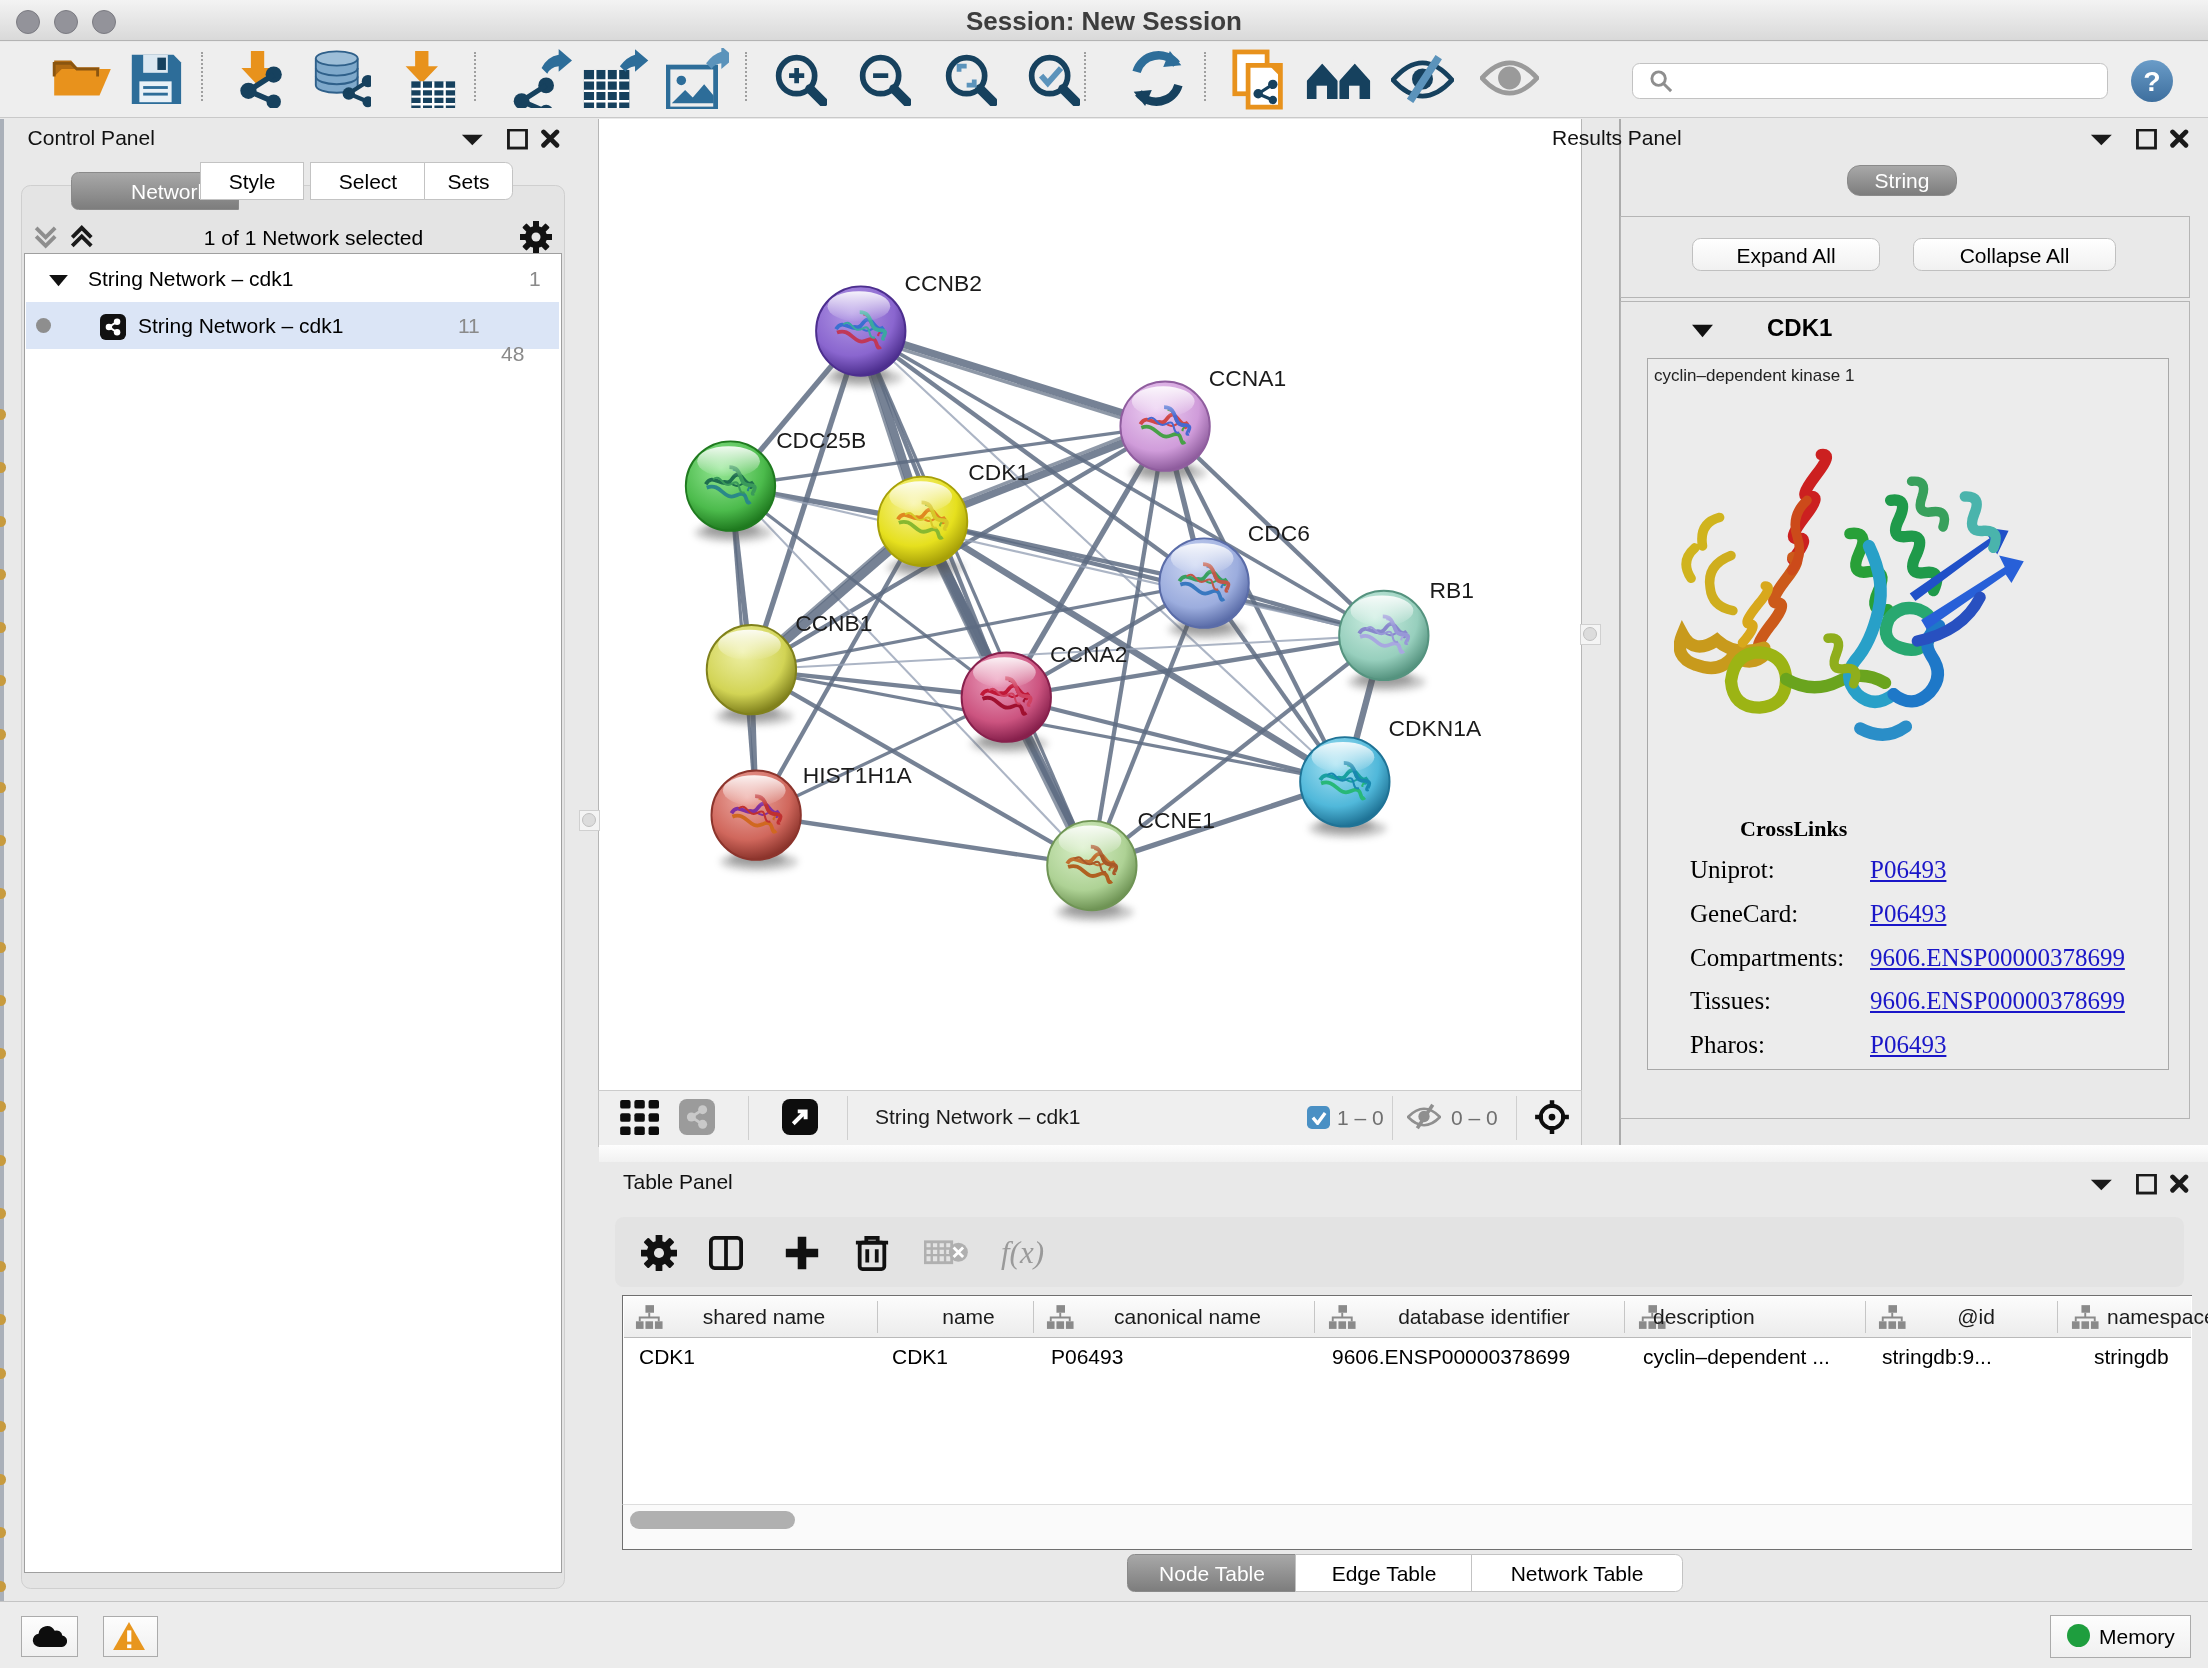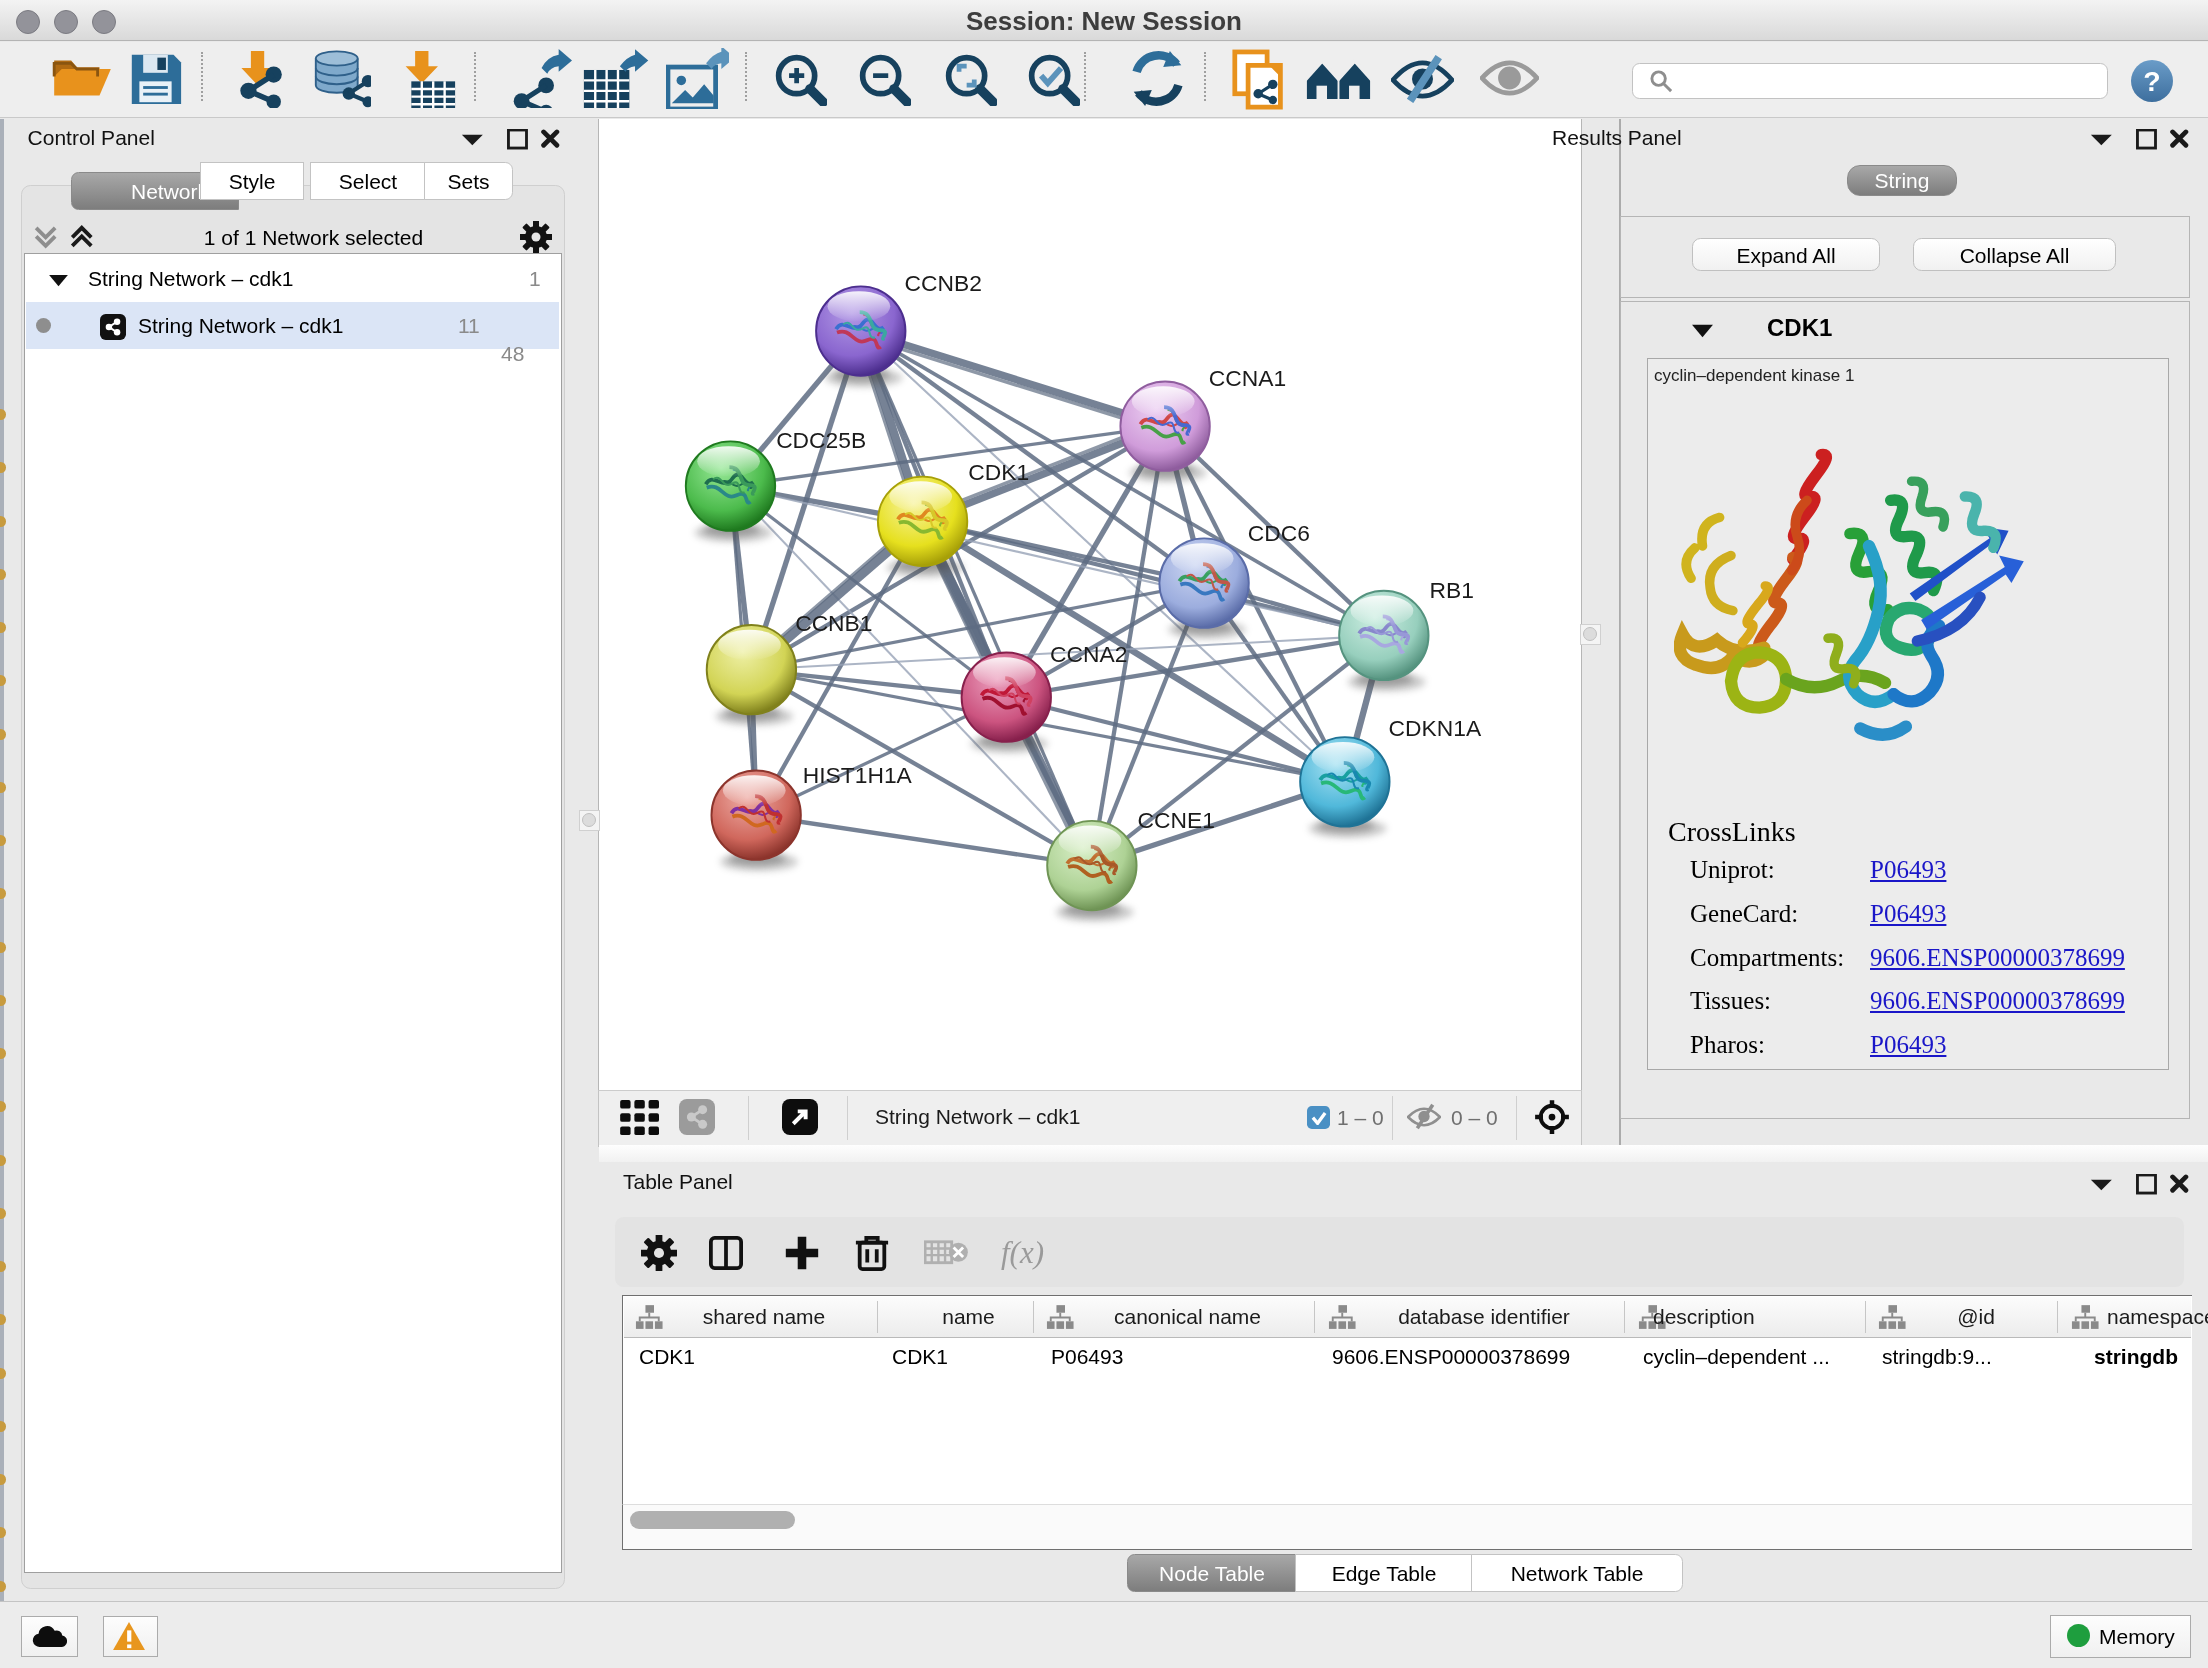--- a/index.html
+++ b/index.html
@@ -587,21 +587,21 @@
       <path d="M306 56 q18 -1 10 18 q-8 20 10 18 q18 -1 10 18" stroke="#4ab4ac" stroke-width="11"></path>
       <path d="M96 150 q9 0 -8 20 q-17 21 -8 20 q9 0 -8 20" stroke="#d8a81c" stroke-width="10"></path>
       <path d="M60 118 q-26 10 -22 34 q2 20 24 24" stroke="#cfae1e" stroke-width="10"></path>
       <path d="M162 205 q16 -2 9 16 q-8 19 9 16 q16 -2 9 16" stroke="#8fae1c" stroke-width="10"></path>
       <path d="M140 60 q-18 16 -10 40 q6 18 -6 34" stroke="#cc4a1a" stroke-width="10"></path>
       <path d="M196 300 q26 14 48 -2" stroke="#2a8ec8" stroke-width="13"></path>
       <path d="M250 40 q17 -2 11 16 q-7 19 11 16 q17 -2 11 16" stroke="#38a05c" stroke-width="10"></path>
     </g>
   </svg>
 
-<div class="abs serif" style="left:1668px;top:816px;font-size:28px;font-weight:400;">CrossLinks</div>
+<div class="abs serif" style="left:1740px;top:816px;font-size:22px;font-weight:700;">CrossLinks</div>
 <div class="abs serif" style="left:1690px;top:856px;font-size:25px;">Uniprot:</div>
 <a class="abs serif lnk" style="left:1870px;top:856px;font-size:25px;">P06493</a>
 <div class="abs serif" style="left:1690px;top:900px;font-size:25px;">GeneCard:</div>
 <a class="abs serif lnk" style="left:1870px;top:900px;font-size:25px;">P06493</a>
 <div class="abs serif" style="left:1690px;top:944px;font-size:25px;">Compartments:</div>
 <a class="abs serif lnk" style="left:1870px;top:944px;font-size:25px;">9606.ENSP00000378699</a>
 <div class="abs serif" style="left:1690px;top:987px;font-size:25px;">Tissues:</div>
 <a class="abs serif lnk" style="left:1870px;top:987px;font-size:25px;">9606.ENSP00000378699</a>
 <div class="abs serif" style="left:1690px;top:1031px;font-size:25px;">Pharos:</div>
 <a class="abs serif lnk" style="left:1870px;top:1031px;font-size:25px;">P06493</a>
@@ -702,21 +702,21 @@
     <path d="M15 9 v5 M5 18 v-4 h20 v4" stroke="#8a8a8a" stroke-width="2" fill="none"></path>
   </svg>
 <div class="abs" style="left:2107px;top:1305px;font-size:21px;color:#1b1b1b;white-space:nowrap;">namespace</div>
 
 <div class="abs" style="left:639px;top:1345px;font-size:21px;">CDK1</div>
 <div class="abs" style="left:892px;top:1345px;font-size:21px;">CDK1</div>
 <div class="abs" style="left:1051px;top:1345px;font-size:21px;">P06493</div>
 <div class="abs" style="left:1332px;top:1345px;font-size:21px;">9606.ENSP00000378699</div>
 <div class="abs" style="left:1643px;top:1345px;font-size:21px;">cyclin–dependent ...</div>
 <div class="abs" style="left:1882px;top:1345px;font-size:21px;">stringdb:9...</div>
-<div class="abs" style="left:2094px;top:1345px;font-size:21px;font-weight:bold;">stringdb</div>
+<div class="abs" style="left:2094px;top:1345px;font-size:21px;">stringdb</div>
 <div class="abs" style="left:622px;top:1504px;width:1569px;height:44px;background:#fafafa;border:1.9px solid #6f6f6f;border-right:none;border-top:1px solid #ddd;"></div>
 <div class="abs" style="left:630px;top:1511px;width:165px;height:18px;border-radius:9.5px;background:#b0b0b0;"></div>
 <div class="abs seg segsel" style="left:1127px;top:1554px;width:168px;height:36px;line-height:38px;border-radius:7.6px 0 0 7.6px;">Node Table</div>
 <div class="abs seg" style="left:1295px;top:1554px;width:176px;height:36px;line-height:38px;">Edge Table</div>
 <div class="abs seg" style="left:1471px;top:1554px;width:210px;height:36px;line-height:38px;border-radius:0 7.6px 7.6px 0;">Network Table</div>
 
 <div class="abs" style="left:0;top:1601px;width:2208px;height:68px;background:#ececec;border-top:1.9px solid #c4c4c4;"></div>
 <div class="abs" style="left:21px;top:1616px;width:55px;height:39px;background:linear-gradient(#fdfdfd,#f0f0f0);border:1.9px solid #ababab;"></div>
 <svg class="abs" style="left:31px;top:1624px;" width="36" height="24" viewBox="0 0 38 25">
  <path d="M10 24 a7 7 0 0 1 -2 -14 a9 9 0 0 1 17 -3 a6 6 0 0 1 8 5 a6 6 0 0 1 -2 12 z" fill="#0d0d0d"></path>

